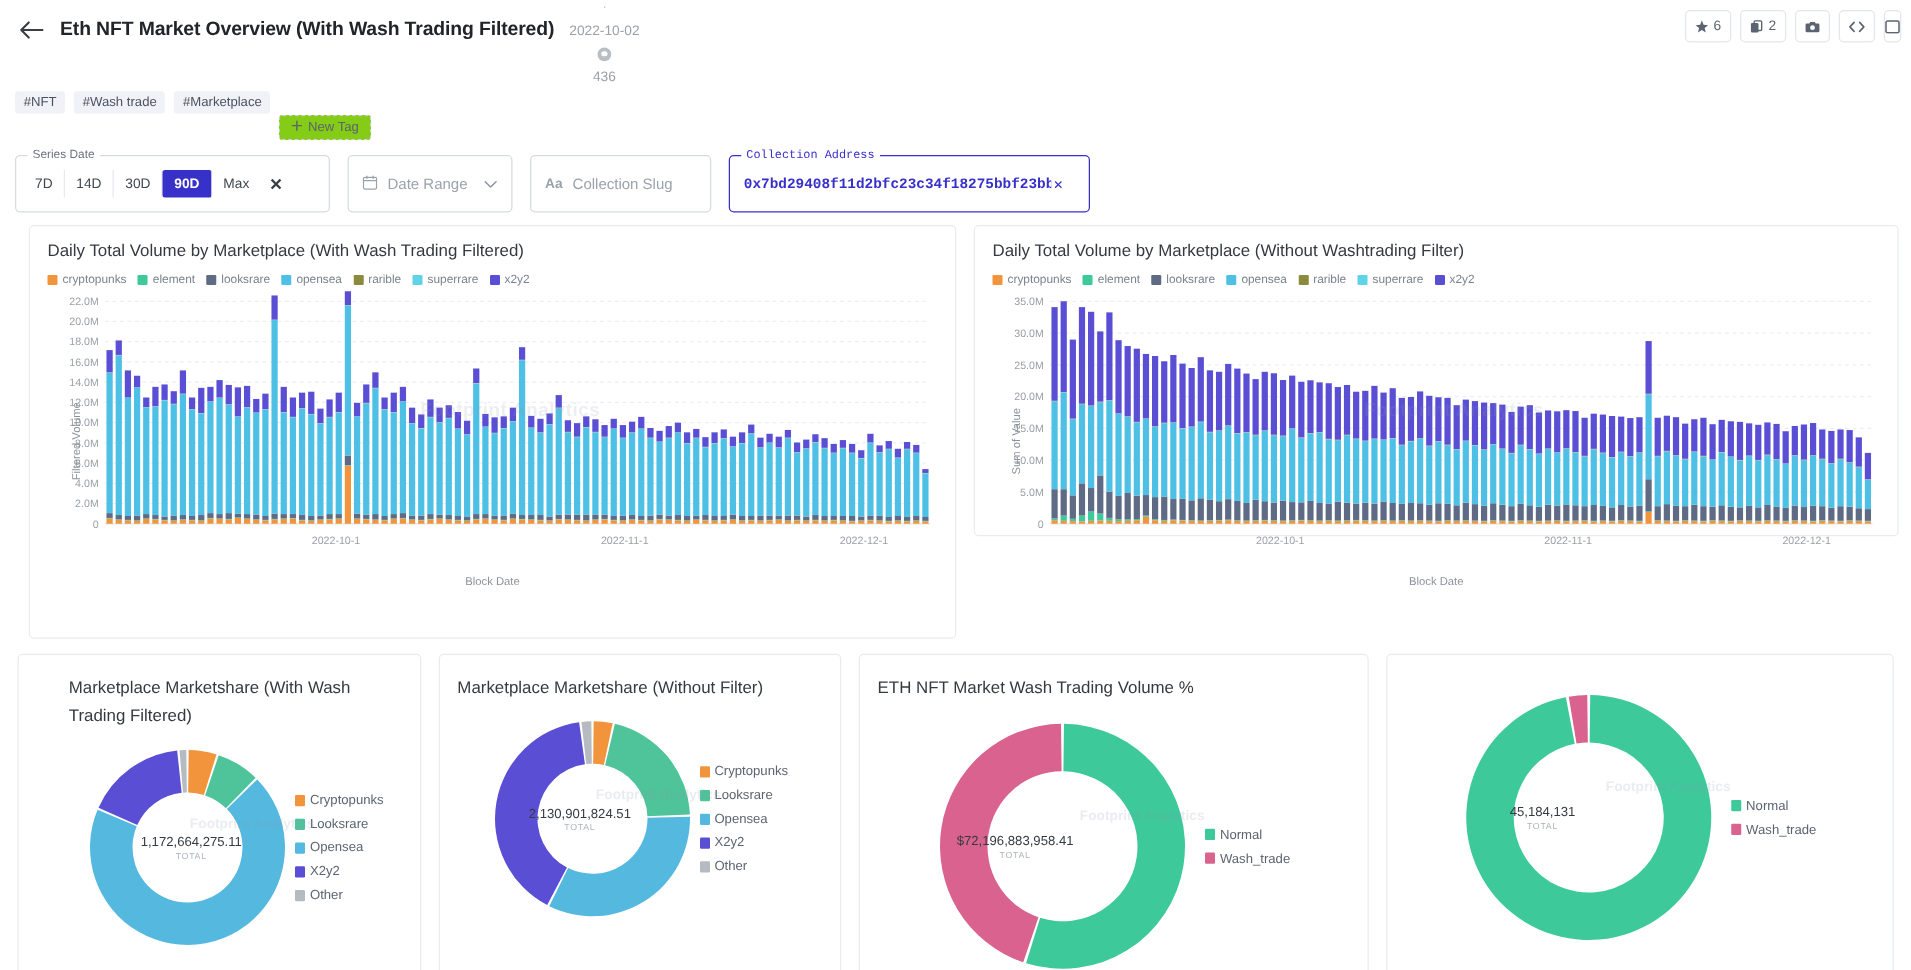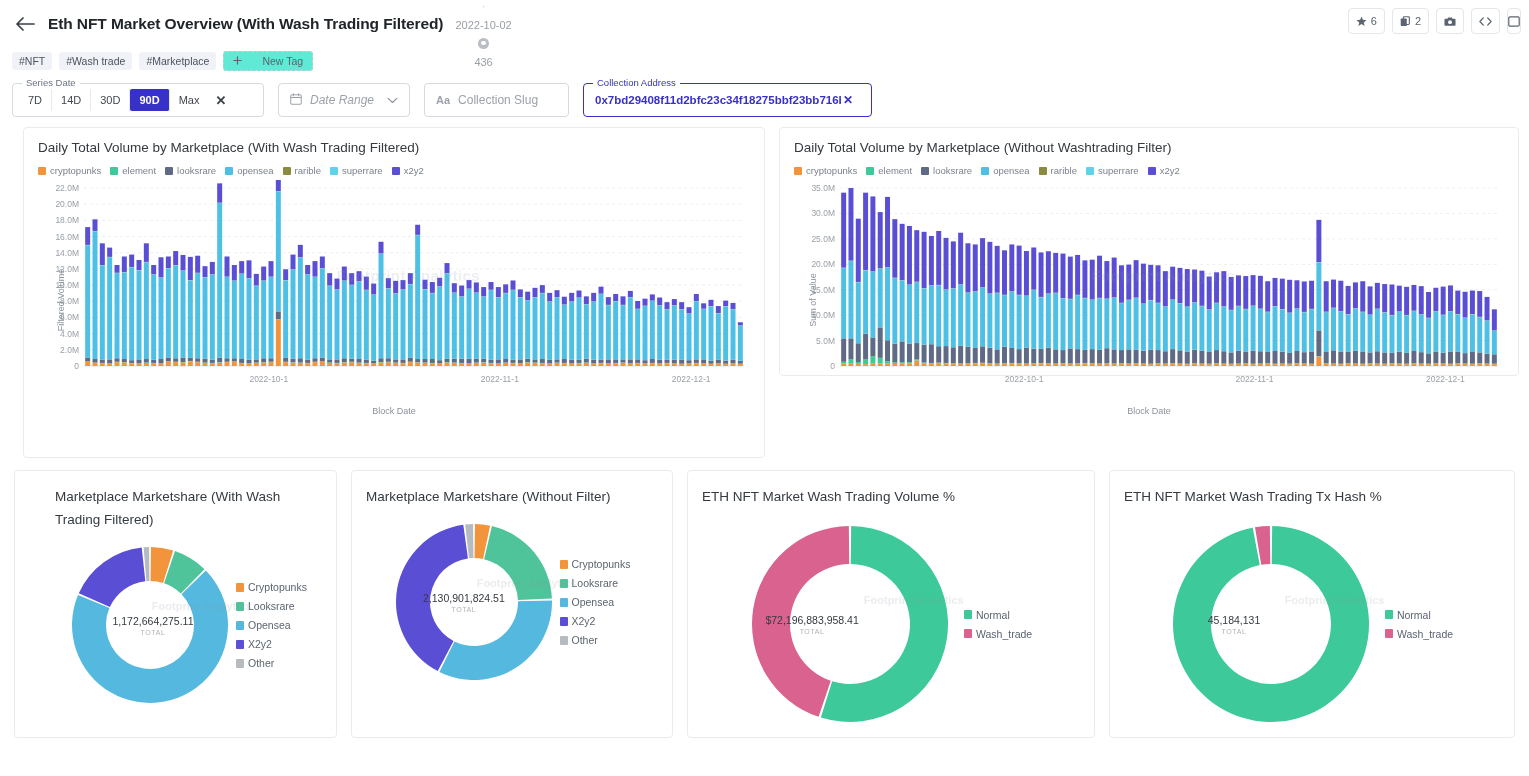--- a/index.html
+++ b/index.html
@@ -48,32 +48,32 @@
   }
   .action-btn svg { display: block; }
 
   
   .tagbar { display: flex; align-items: center; gap: 7px; padding: 3px 14px 10px 12px; }
   .tag {
     background: #f1f2f7; border-radius: 3px; padding: 3px 7px;
     font-size: 10.5px; color: #4b5260; cursor: pointer; white-space: nowrap;
   }
   .new-tag {
-    border: 1px dashed #ccd0d6; background: #5eead4; border-radius: 3px;
+    border: 1px dashed #ccd0d6; background: #84cc16; border-radius: 3px;
     padding: 3px 9px; font-size: 10.5px; color: #5b6470; cursor: pointer;
-    display: flex; align-items: center; gap: 20px;
+    display: flex; align-items: center; gap: 4px; margin-top: 41px;
   }
 
   
   .filterbar { display: flex; align-items: flex-start; gap: 14px; padding: 2px 14px 10px 12px; }
   .field {
     position: relative; border: 1px solid #d6dae0; border-radius: 4px;
-    height: 34px; background: #fff; display: flex; align-items: center;
-  }
-  .field.active { border-color: #3730c9; }
+    height: 46px; background: #fff; display: flex; align-items: center;
+  }
+  .field.active { border-color: #3730c9; font-family: Liberation Mono, monospace; }
   .field-legend {
     position: absolute; top: -7px; left: 9px; background: #fff;
     padding: 0 4px; font-size: 9.5px; color: #6b7280; white-space: nowrap;
   }
   .field.active .field-legend { color: #3730c9; }
 
   .seg-group { display: flex; align-items: center; height: 100%; padding: 0 4px 0 0; }
   .seg {
     font-size: 11px; color: #41474f; padding: 4px 9px; cursor: pointer;
     border-right: 1px solid #e6e9ed; line-height: 14px;
@@ -228,21 +228,21 @@
     <div class="seg-group" style="padding-left:6px;">
       <div class="seg">7D</div>
       <div class="seg">14D</div>
       <div class="seg">30D</div>
       <div class="seg selected">90D</div>
       <div class="seg last">Max</div>
       <div class="clear-x">✕</div>
     </div>
   </div>
 
-  <div class="field" style="width:132px;font-style:italic;">
+  <div class="field" style="width:132px;">
     <div class="field-inner">
       <span>
         <svg width="12" height="12" viewBox="0 0 13 13">
             <rect x="0.8" y="2" width="11.4" height="10.2" rx="1.3" fill="none" stroke="#9ca2ab" stroke-width="1.1"></rect>
             <path d="M0.8 4.8 H12.2 M3.8 0.9 V3 M9.2 0.9 V3" stroke="#9ca2ab" stroke-width="1.1" stroke-linecap="round"></path>
           </svg>
       </span>
       <span>Date Range</span>
       <span class="chev">
         <svg width="11" height="7" viewBox="0 0 12 8">
@@ -1760,21 +1760,20 @@
           </div>
           <div class="legend-item">
             <span class="swatch" style="background: rgb(217, 98, 142);"></span>
             <span>Wash_trade</span>
           </div>
         </div>
     </div>
   </div>
 
   <div class="donut-card" style="width:416px;height:268px;">
-    <div class="donut-title">ETH NFT Market Wash Trading Tx Hash %</div>
     <div class="donut-body" style="margin-top:16px;">
       <svg id="pie3" width="200" height="200">
           <path d="M 101.17597177620321 2.007055915328408 A 98 98 0 1 1 81.69115529904501 3.725464396257351 L 88.79050324431327 41.05640677321878 A 60 60 0 1 0 100.71998272012442 40.00431994816025 Z" fill="#3ec99a"></path>
           <path d="M 84.00679503757021 3.3138200411780048 A 98 98 0 0 1 98.82402822379682 2.007055915328408 L 99.2800172798756 40.00431994816025 A 60 60 0 0 0 90.20824185973686 40.80437961704776 Z" fill="#d9628e"></path>
         </svg>
       <div class="donut-center" style="left:10px;width:200px;">
         <div class="donut-total">45,184,131</div>
         <div class="donut-total-lbl">TOTAL</div>
       </div>
       <div class="wm-small" style="left:56%;top:38%;">Footprint Analytics</div>

